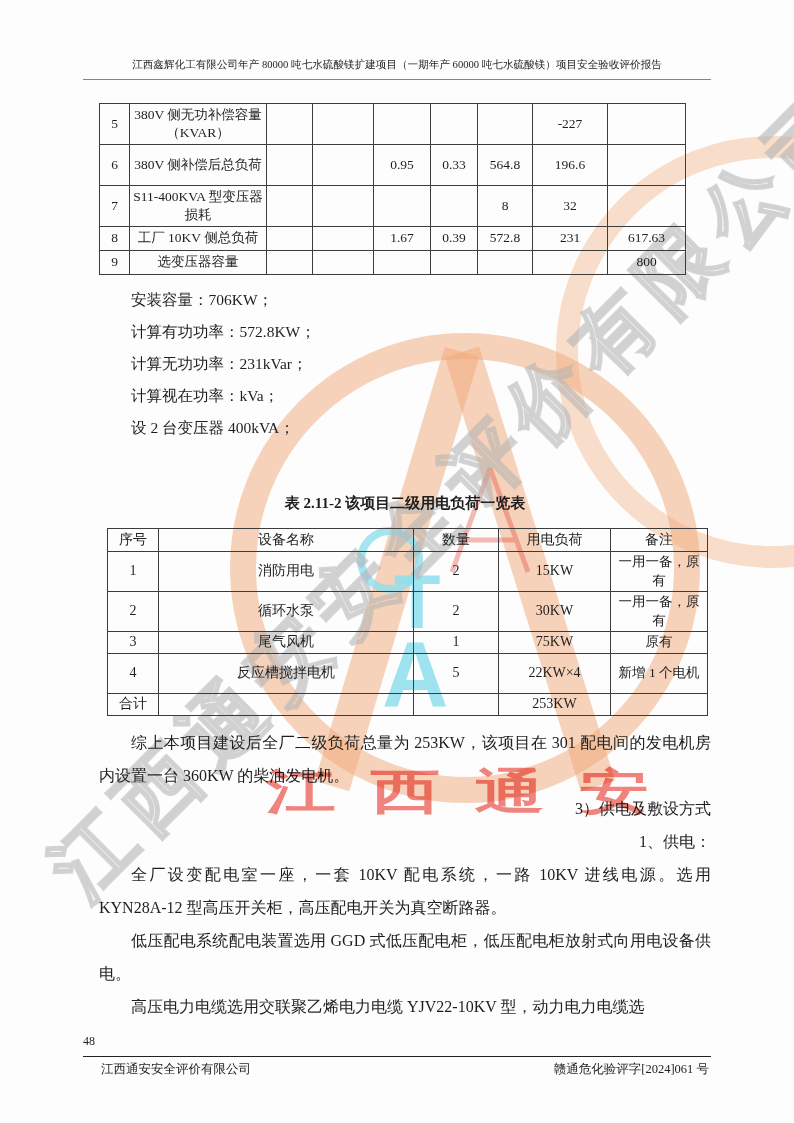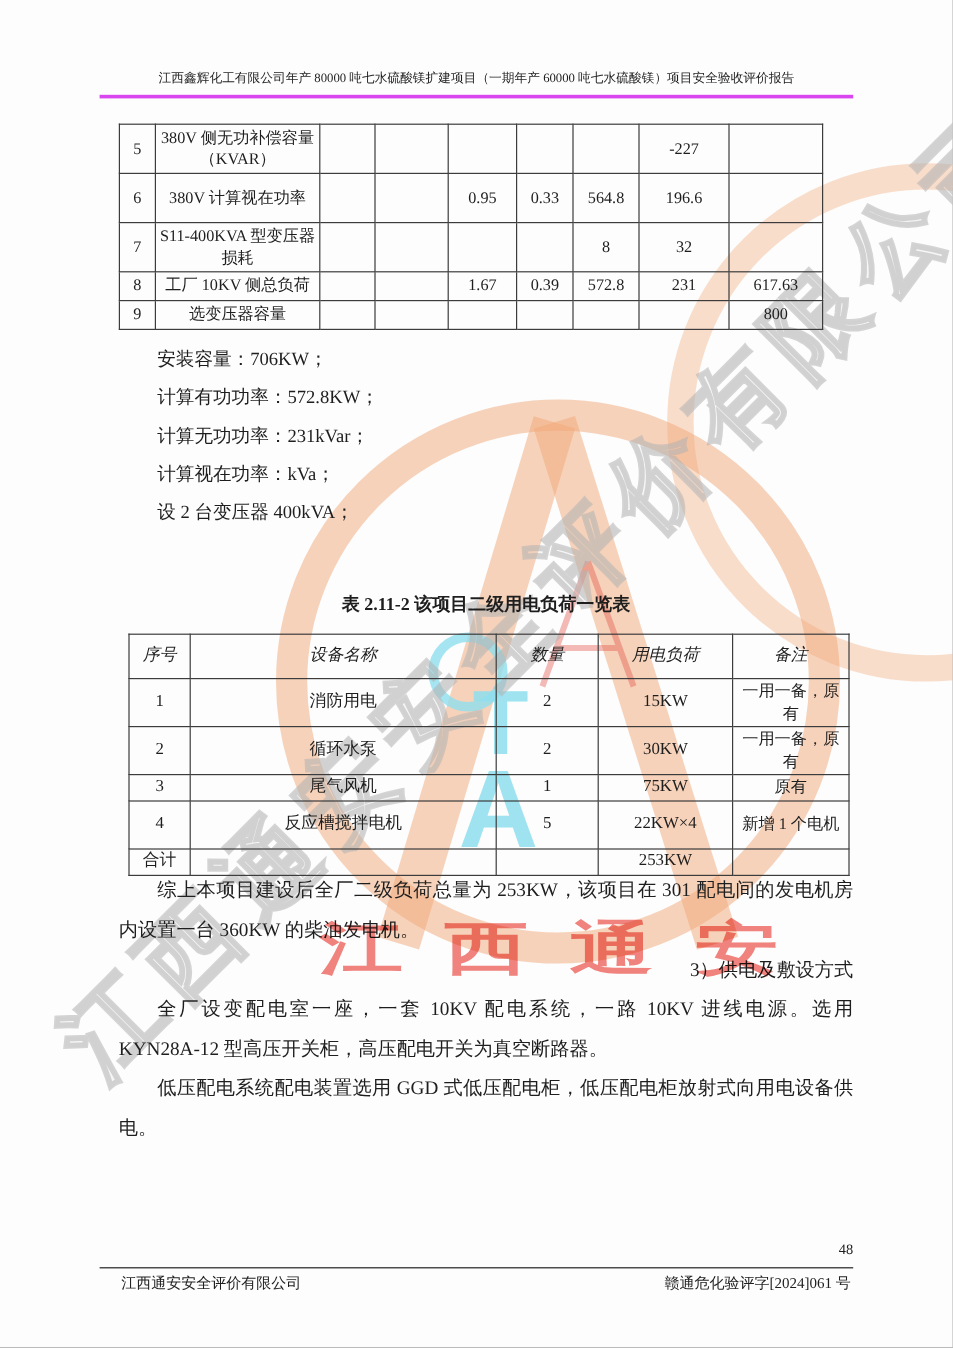--- a/index.html
+++ b/index.html
@@ -11,33 +11,33 @@
         transform:rotate(-45deg);transform-origin:0 0;white-space:nowrap;
         font-family:"Liberation Sans","DejaVu Sans",sans-serif;font-weight:bold;
         font-size:80px;letter-spacing:12px;color:rgba(200,200,200,0.12);
         -webkit-text-stroke:2.5px rgba(178,178,178,0.55);}
   .wm-red{position:absolute;left:266px;top:768px;z-index:2;pointer-events:none;
         font-family:"Liberation Sans","DejaVu Sans",sans-serif;font-weight:bold;
         font-size:48px;letter-spacing:24px;line-height:1;color:#ee6159;opacity:.78;
         transform:scaleX(1.45);transform-origin:0 0;mix-blend-mode:multiply;}
   
   .hdr{position:absolute;left:83px;top:58px;width:628px;z-index:1;text-align:center;
-        font-size:10.6px;padding-bottom:7px;border-bottom:3px solid #d946ef;white-space:nowrap;}
-  .pageno{position:absolute;left:83px;top:1034px;width:628px;z-index:1;text-align:right;font-size:12px;}
+        font-size:10.6px;padding-bottom:7px;border-bottom:1px solid #d946ef;white-space:nowrap;}
+  .pageno{position:absolute;left:83px;top:1034px;width:628px;z-index:1;text-align:left;font-size:12px;}
   .ftr-rule{position:absolute;left:83px;top:1056px;width:628px;border-top:1px solid #222;z-index:1;}
   .ftr{position:absolute;left:83px;top:1061px;width:628px;z-index:1;display:flex;
         justify-content:space-between;font-size:12.5px;padding:0 2px 0 18px;box-sizing:border-box;}
   
   table{border-collapse:collapse;table-layout:fixed;position:absolute;z-index:1;}
   td{border:1px solid #3c3c3c;text-align:center;vertical-align:middle;padding:0 2px;
      overflow:hidden;line-height:1.35;}
   .t1{left:99px;top:103px;width:586px;font-size:13.5px;}
   .t1 .r-tall{height:41px;} .t1 .r-short{height:24px;}
   .t2{left:107px;top:528px;width:601px;font-size:14px;}
-  .t2 .hrow{height:37px;font-style:italic;} .t2 .r2l{height:40px;} .t2 .r1l{height:22px;}
+  .t2 .hrow{height:23px;} .t2 .r2l{height:40px;} .t2 .r1l{height:22px;}
   .t2 td.remark{font-size:13.5px;}
   .t2-title{position:absolute;left:99px;top:494px;width:612px;z-index:1;text-align:center;
         font-weight:bold;font-size:15px;}
   
   .summary{position:absolute;left:99px;top:284px;width:612px;z-index:1;
         font-size:15.5px;line-height:32px;}
   .summary div{padding-left:32px;}
   .bodytext{position:absolute;left:99px;top:726px;width:612px;z-index:1;
         font-size:16px;line-height:33px;}
   .bodytext p{margin:0;text-indent:32px;text-align:justify;}
@@ -82,21 +82,21 @@
       <td></td>
       <td></td>
       <td></td>
       <td></td>
       <td></td>
       <td>-227</td>
       <td></td>
     </tr>
     <tr class="r-tall">
       <td>6</td>
-      <td>380V 计算视在功率</td>
+      <td>380V 侧补偿后总负荷</td>
       <td></td>
       <td></td>
       <td>0.95</td>
       <td>0.33</td>
       <td>564.8</td>
       <td>196.6</td>
       <td></td>
     </tr>
     <tr class="r-tall">
       <td>7</td>
@@ -194,22 +194,24 @@
       <td></td>
       <td>253KW</td>
       <td class="remark"></td>
     </tr>
   </tbody>
     </table>
 
   <div class="bodytext">
     <p>综上本项目建设后全厂二级负荷总量为 253KW，该项目在 301 配电间的发电机房内设置一台 360KW 的柴油发电机。</p>
     <p class="hline">3）供电及敷设方式</p>
+    <p class="hline">1、供电：</p>
     <p>全厂设变配电室一座，一套 10KV 配电系统，一路 10KV 进线电源。选用 KYN28A-12 型高压开关柜，高压配电开关为真空断路器。</p>
     <p>低压配电系统配电装置选用 GGD 式低压配电柜，低压配电柜放射式向用电设备供电。</p>
+    <p>高压电力电缆选用交联聚乙烯电力电缆 YJV22-10KV 型，动力电力电缆选</p>
   </div>
 
   <div class="pageno">48</div>
   <div class="ftr-rule"></div>
   <div class="ftr">
     <span>江西通安安全评价有限公司</span>
     <span>赣通危化验评字[2024]061 号</span>
   </div>
 
 </div>

